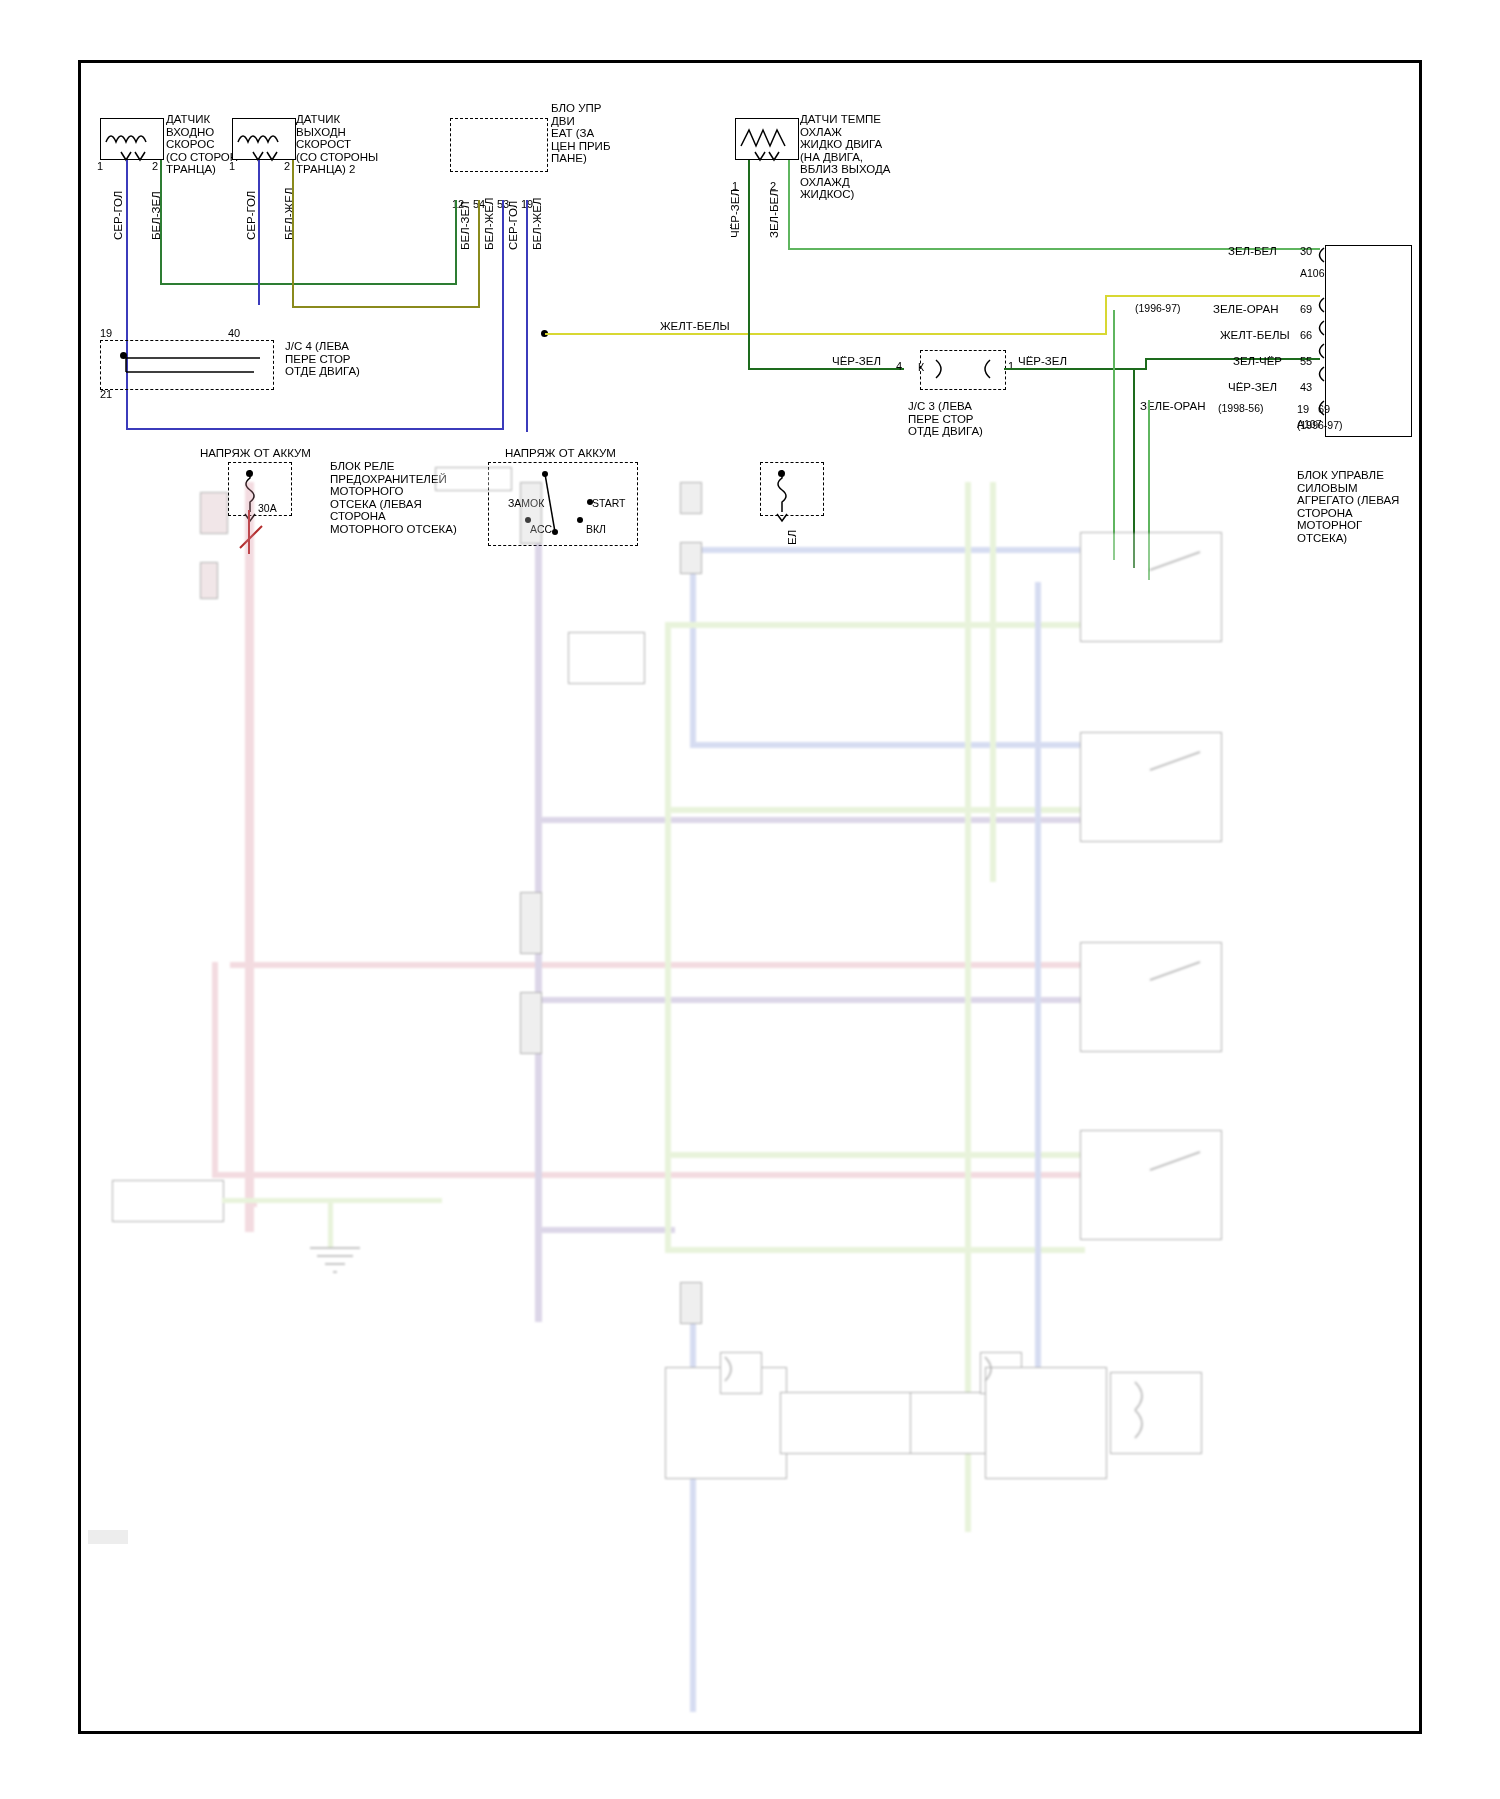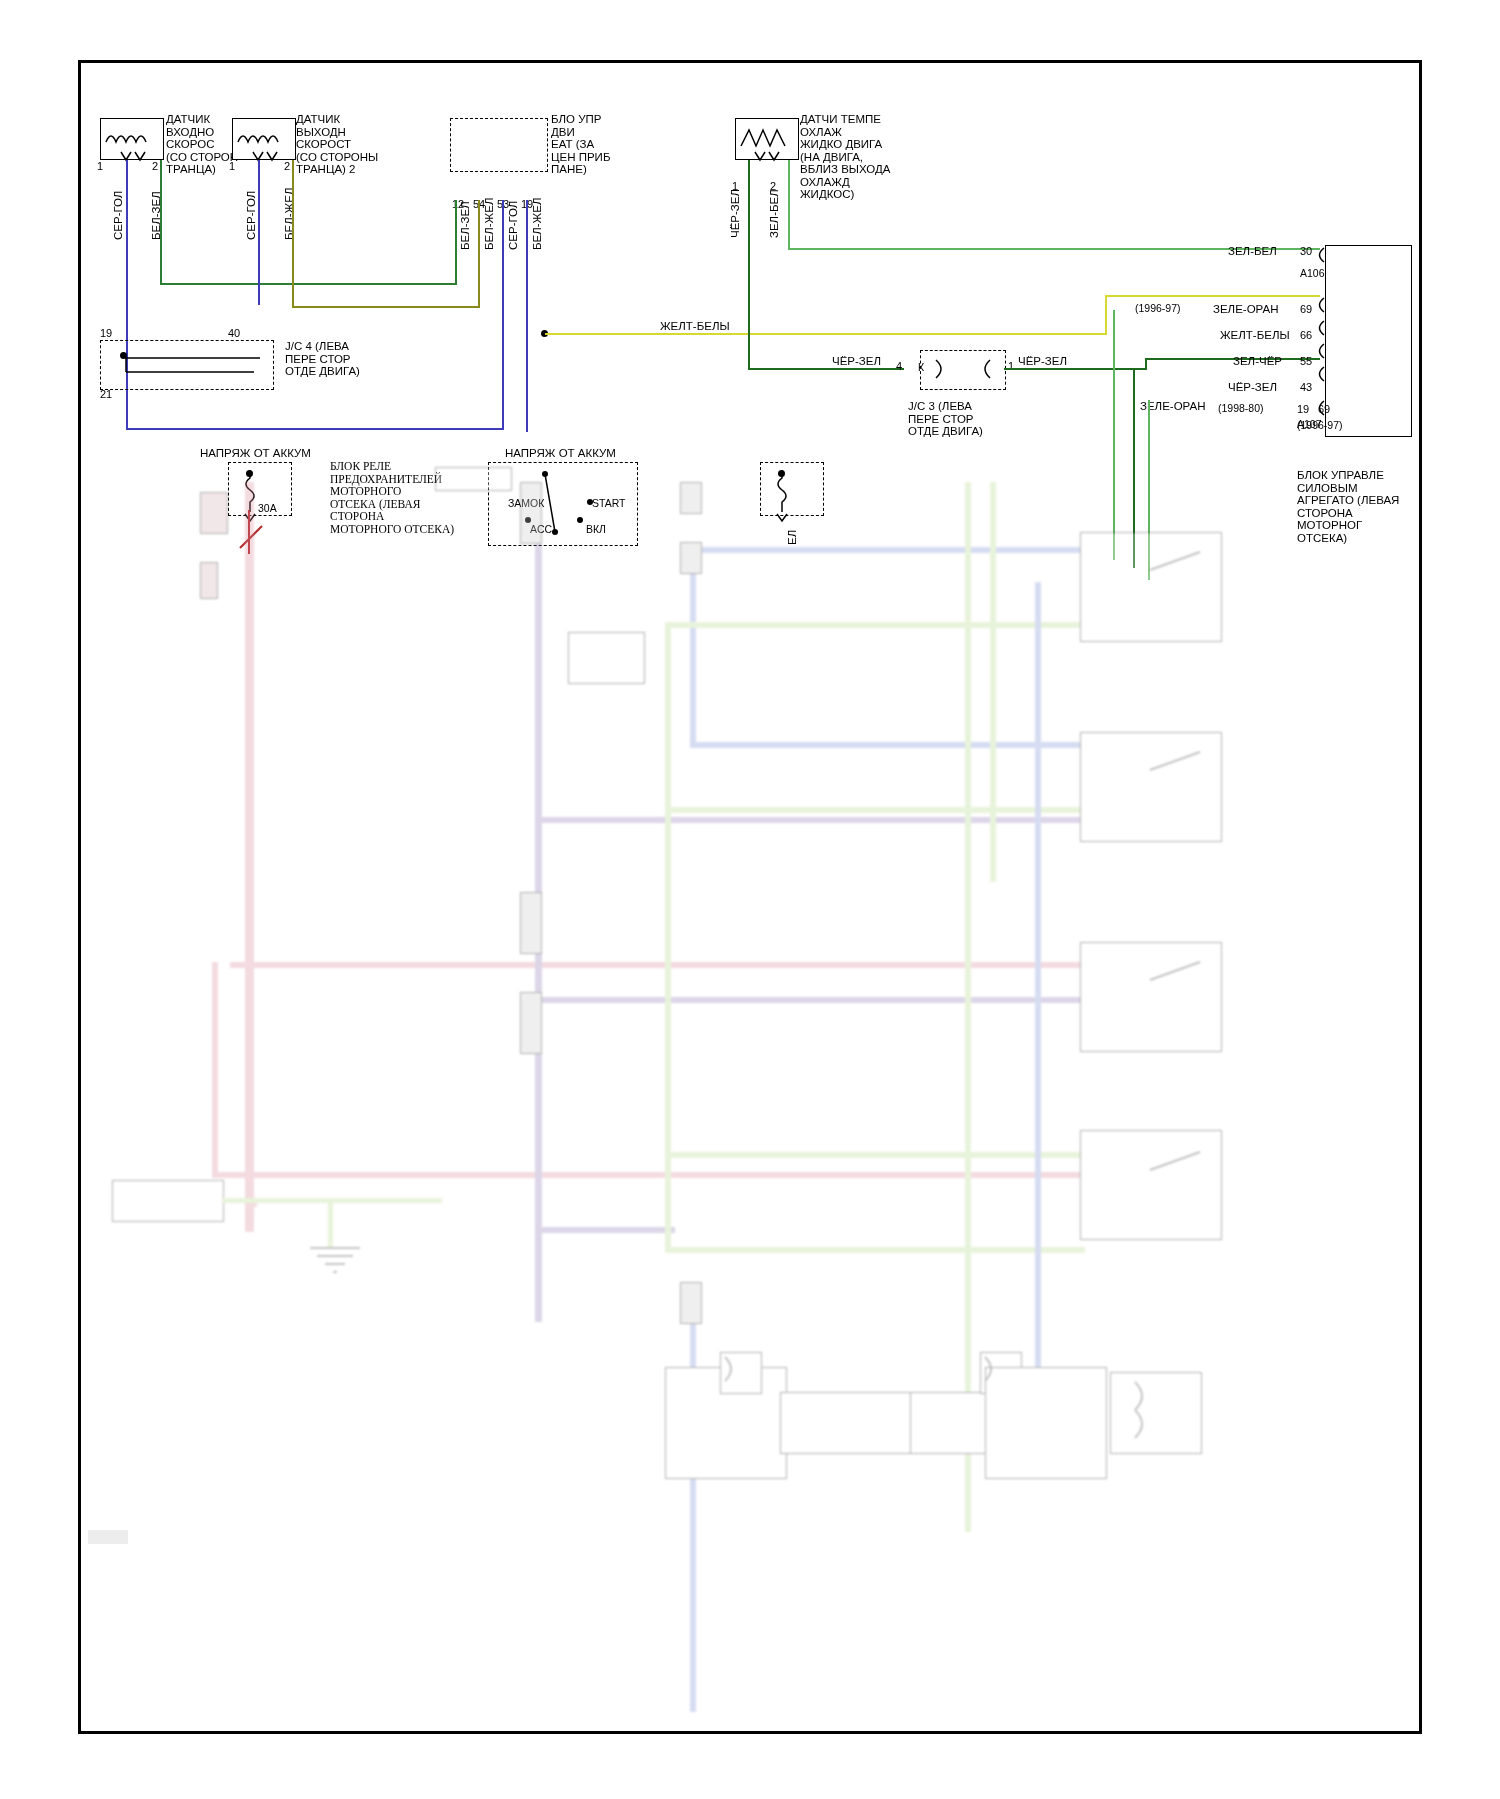--- a/index.html
+++ b/index.html
@@ -72,21 +72,21 @@
   </svg>
   <div class="num" style="left:229px;top:160px;">1</div>
   <div class="num" style="left:284px;top:160px;">2</div>
   <div class="lbl" style="left:296px;top:113px;">ДАТЧИК
 ВЫХОДН
 СКОРОСТ
 (СО СТОРОНЫ
 ТРАНЦА) 2</div>
 
   <div class="dash" style="left:450px;top:118px;width:96px;height:52px;"></div>
-  <div class="lbl" style="left:551px;top:113px;">БЛО УПР
+  <div class="lbl" style="left:551px;top:102px;">БЛО УПР
 ДВИ
 ЕАТ (ЗА
 ЦЕН ПРИБ
 ПАНЕ)</div>
   <div class="num" style="left:452px;top:198px;">12</div>
   <div class="num" style="left:473px;top:198px;">54</div>
   <div class="num" style="left:497px;top:198px;">53</div>
   <div class="num" style="left:521px;top:198px;">19</div>
 
   <div class="box" style="left:735px;top:118px;width:62px;height:40px;"></div>
@@ -186,21 +186,21 @@
 
   <div class="lbl" style="left:1220px;top:329px;">ЖЕЛТ-БЕЛЫ</div>
   <div class="num" style="left:1300px;top:329px;">66</div>
 
   <div class="lbl" style="left:1233px;top:355px;">ЗЕЛ-ЧЁР</div>
   <div class="num" style="left:1300px;top:355px;">55</div>
 
   <div class="lbl" style="left:1228px;top:381px;">ЧЁР-ЗЕЛ</div>
   <div class="num" style="left:1300px;top:381px;">43</div>
 
-  <div class="lbl sm" style="left:1218px;top:403px;">(1998-80)</div>
+  <div class="lbl sm" style="left:1218px;top:403px;">(1998-56)</div>
   <div class="num" style="left:1297px;top:403px;">19</div>
   <div class="num" style="left:1318px;top:403px;">69</div>
   <div class="lbl" style="left:1140px;top:400px;">ЗЕЛЕ-ОРАН</div>
   <div class="lbl sm" style="left:1297px;top:420px;">(1996-97)</div>
   <div class="lbl sm" style="left:1297px;top:419px;">A107</div>
   <div class="lbl" style="left:1297px;top:469px;">БЛОК УПРАВЛЕ
 СИЛОВЫМ
 АГРЕГАТО (ЛЕВАЯ
 СТОРОНА
 МОТОРНОГ
@@ -211,21 +211,21 @@
   <div class="w v lgreen" style="left:1148px;top:400px;height:180px;"></div>
 
   <div class="lbl" style="left:200px;top:447px;">НАПРЯЖ ОТ АККУМ</div>
   <div class="dash" style="left:228px;top:462px;width:62px;height:52px;"></div>
   <svg style="left:236px;top:470px;width:30px;height:48px;">
     <path class="stroke" d="M14 0 v8 q-8 6 0 12 q8 6 0 12 v10"></path>
     <path class="stroke" d="M9 44 l5 7 l5 -7"></path>
   </svg>
   <div class="lbl sm" style="left:258px;top:503px;">30A</div>
   <div class="dot" style="left:246px;top:470px;"></div>
-  <div class="lbl" style="left:330px;top:460px;font-family:Liberation Serif, serif;">БЛОК РЕЛЕ
+  <div class="lbl" style="left:330px;top:460px;">БЛОК РЕЛЕ
 ПРЕДОХРАНИТЕЛЕЙ
 МОТОРНОГО
 ОТСЕКА (ЛЕВАЯ
 СТОРОНА
 МОТОРНОГО ОТСЕКА)</div>
 
   <div class="lbl" style="left:505px;top:447px;">НАПРЯЖ ОТ АККУМ</div>
   <div class="dash" style="left:488px;top:462px;width:148px;height:82px;"></div>
   <svg style="left:490px;top:462px;width:146px;height:82px;">
     <path class="stroke" d="M65 70 L55 12"></path>

